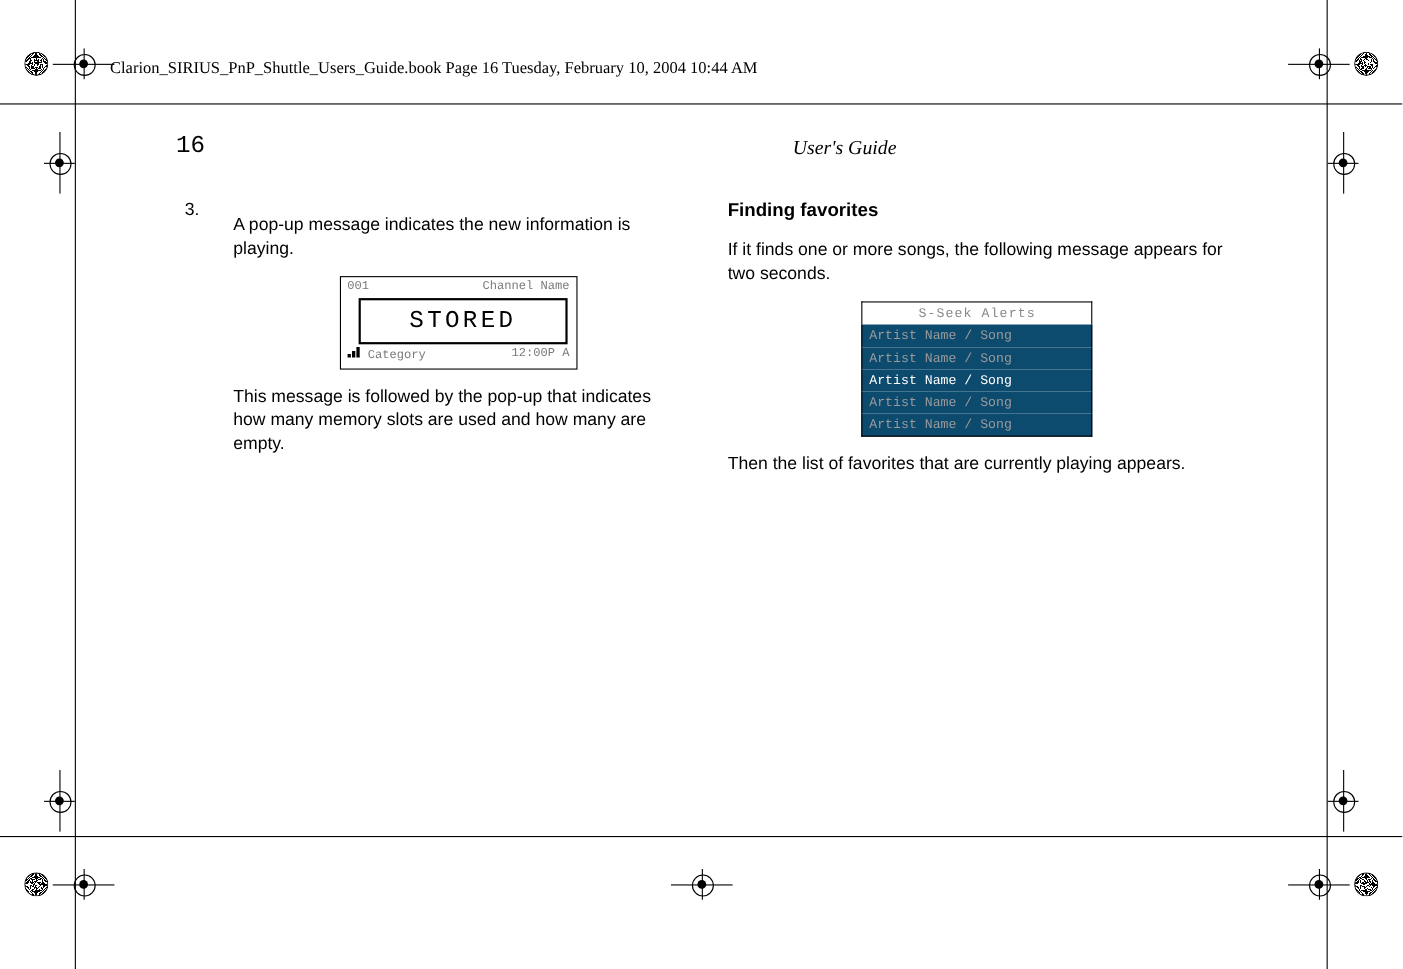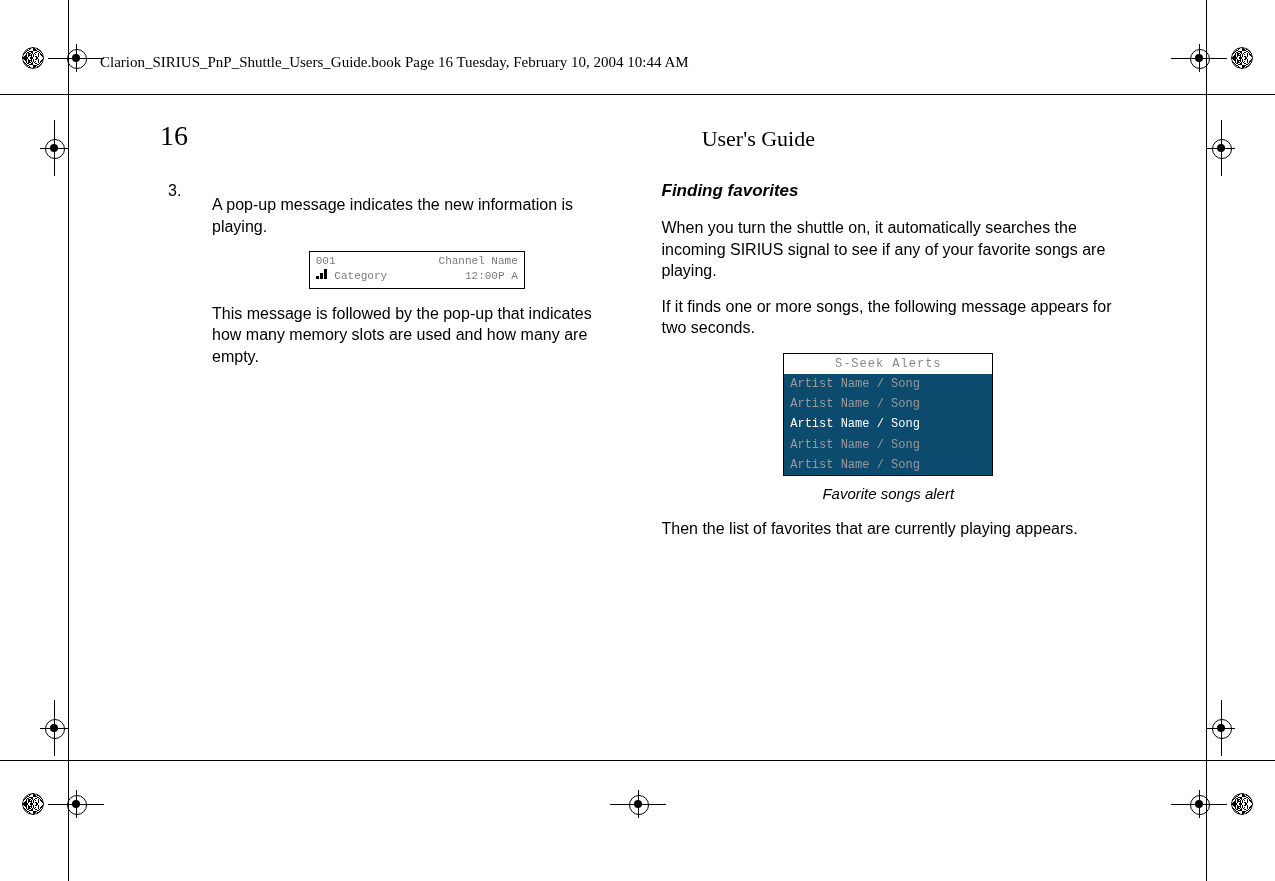--- a/index.html
+++ b/index.html
@@ -57,41 +57,42 @@
   .header-line {
     position: absolute; top: 54px; left: 100px; right: 100px;
     font-family: "Times New Roman", serif; font-size: 15px;
   }
 
   .page-title-row {
     position: absolute; top: 120px; left: 160px; right: 160px;
     display: flex; align-items: flex-end; justify-content: space-between;
   }
   .page-number {
-    font-family: Liberation Serif, serif;
-    font-size: 28px;
+    font-family: Liberation Mono, monospace;
+    font-size: 22px;
   }
   .page-title {
     font-family: "Comic Sans MS", "Segoe Script", cursive;
-    font-size: 22px;
+    font-style: italic;
+    font-size: 18px;
     margin-right: 300px;
   }
 
   .columns {
     position: absolute;
     top: 180px; left: 168px; right: 160px;
     display: flex; gap: 40px;
     font-size: 16px; line-height: 1.35;
   }
   .col { flex: 1; }
   .step { display: flex; gap: 20px; }
   .step-num { min-width: 24px; }
   .para { margin-top: 14px; }
   .caption { font-style: italic; text-align: center; margin-top: 8px; font-size: 15px; }
-  .h2 { font-weight: bold; font-size: 17px; font-style: italic; }
+  .h2 { font-weight: bold; font-size: 17px; }
 
   .lcd1 {
     width: 210px; margin: 14px auto 11px auto;
     border: 1px solid #000; background: #fff;
     padding: 2px 2px 4px 2px;
     font-family: "Courier New", monospace;
     font-size: 11px; color: #7a7a7a;
     position: relative;
     text-align: left;
   }
@@ -201,41 +202,40 @@
     <div class="step">
       <div class="step-num">3.</div>
       <div>
         <div class="para">A pop-up message indicates the new information is playing.</div>
 
         <div class="lcd1">
           <div class="row1">
             <span>001</span>
             <span>Channel Name</span>
           </div>
+          <div class="popup">STORED</div>
           <div class="row3">
             <span><span class="sig"></span> <span>Category</span></span>
             <span>12:00P A</span>
           </div>
         </div>
 
         <div class="para">This message is followed by the pop-up that indicates how many memory slots are used and how many are empty.</div>
       </div>
     </div>
   </div>
 
   <div class="col">
     <div class="h2">Finding favorites</div>
-    <div class="para">When you turn the shuttle on, it automatically searches the incoming SIRIUS signal to see if any of your favorite songs are playing.</div>
     <div class="para">If it finds one or more songs, the following message appears for two seconds.</div>
 
     <div class="lcd2">
       <div class="title">S-Seek Alerts</div>
       <div class="rowd">Artist Name / Song</div>
       <div class="rowd">Artist Name / Song</div>
       <div class="rowd sel">Artist Name / Song</div>
       <div class="rowd">Artist Name / Song</div>
       <div class="rowd">Artist Name / Song</div>
     </div>
-    <div class="caption">Favorite songs alert</div>
 
     <div class="para">Then the list of favorites that are currently playing appears.</div>
   </div>
 </div>
 
 </body></html>

